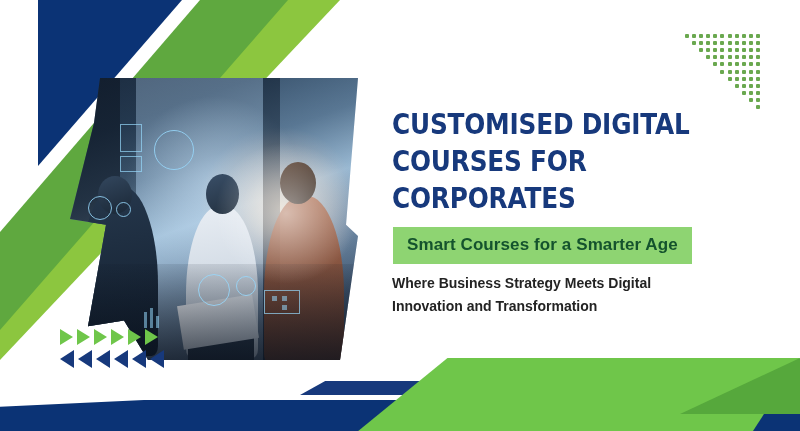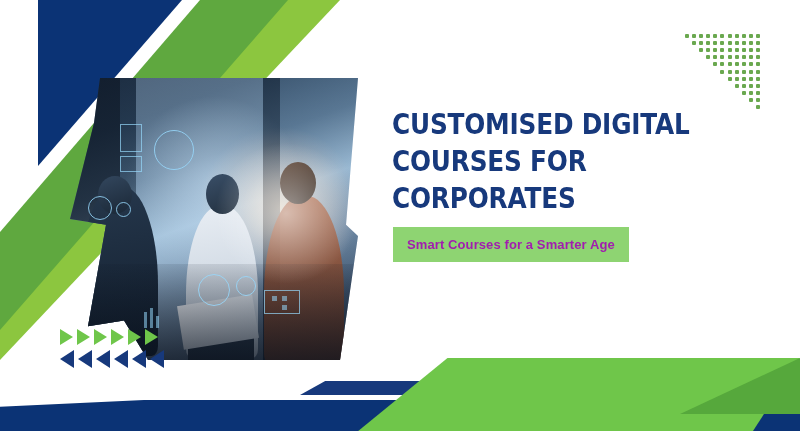--- a/index.html
+++ b/index.html
@@ -127,22 +127,22 @@
     transform:scaleX(.9);
     transform-origin:left top;
     text-transform:uppercase;
   }
   #tagline-box {
     left:393px; top:227px;
     background:#8ed472;
     padding:8px 14px 9px 14px;
   }
   #tagline-text {
-    color:#a21caf;
-    font-size:13px;
+    color:#14532d;
+    font-size:17px;
     font-weight:700;
     letter-spacing:.1px;
     white-space:nowrap;
   }
   #subtitle {
     left:392px; top:272px; width:330px;
     color:#232323;
     font-size:14px;
     font-weight:700;
     line-height:1.62;
@@ -329,20 +329,21 @@
         <span class="dot" style="background: rgb(106, 168, 79);"></span>
       </div>
     </div>
 
   <div class="layer" id="headline">Customised Digital Courses for Corporates</div>
 
   <div class="layer" id="tagline-box">
     <span id="tagline-text">Smart Courses for a Smarter Age</span>
   </div>
 
+  <div class="layer" id="subtitle">Where Business Strategy Meets Digital Innovation and Transformation</div>
 
   <div class="layer" id="arrows-green">
       <span class="tri-right" style="border-left-color: rgb(111, 198, 74);"></span>
       <span class="tri-right" style="border-left-color: rgb(111, 198, 74);"></span>
       <span class="tri-right" style="border-left-color: rgb(111, 198, 74);"></span>
       <span class="tri-right" style="border-left-color: rgb(111, 198, 74);"></span>
       <span class="tri-right" style="border-left-color: rgb(111, 198, 74);"></span>
       <span class="tri-right" style="border-left-color: rgb(111, 198, 74);"></span>
     </div>
   <div class="layer" id="arrows-navy">

